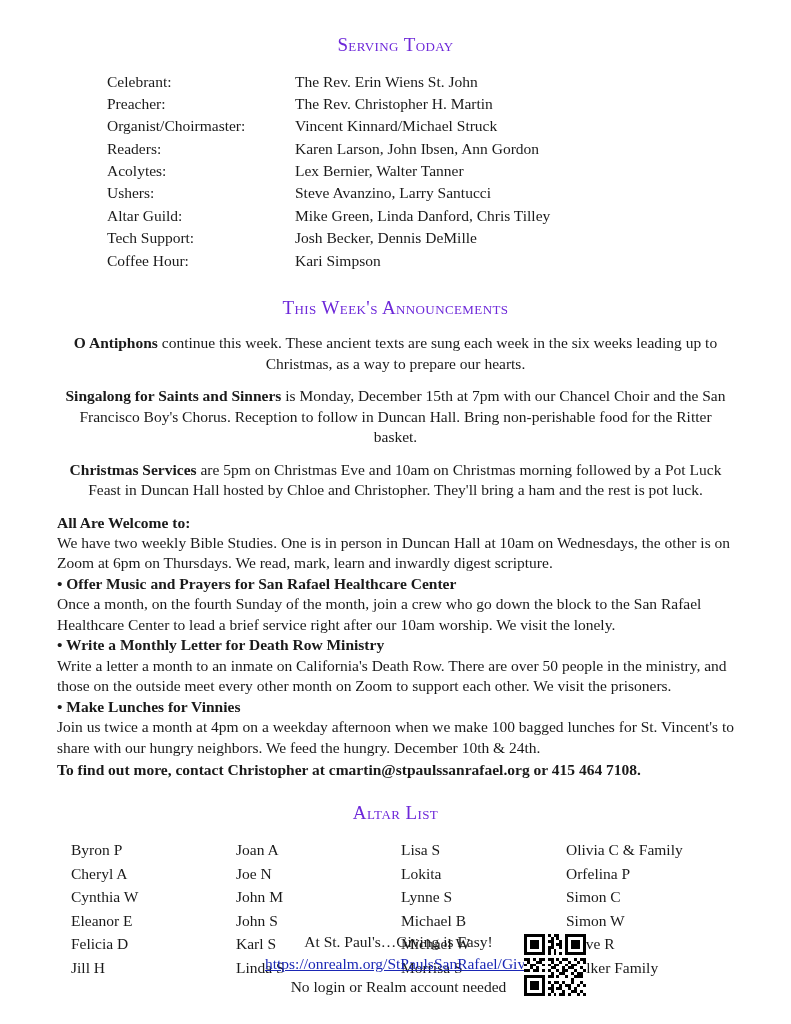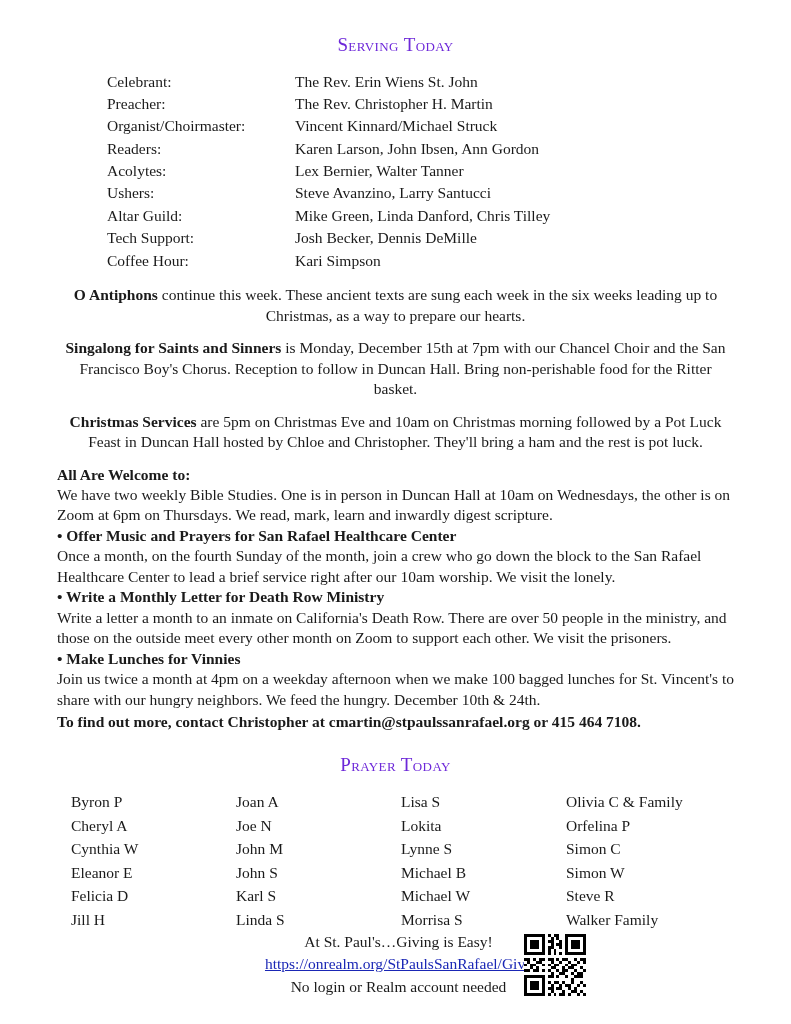--- a/index.html
+++ b/index.html
@@ -160,20 +160,21 @@
         <td class="role">Tech Support:</td>
         <td class="people">Josh Becker, Dennis DeMille</td>
       </tr>
       <tr>
         <td class="role">Coffee Hour:</td>
         <td class="people">Kari Simpson</td>
       </tr>
     </tbody>
   </table>
 
+  <div class="section-heading sh-ann">This Week's Announcements</div>
 
   <div class="ann-wrap">
 
     <p class="ann-p"><b>O Antiphons</b><span> continue this week. These ancient texts are sung each week in the six weeks leading up to Christmas, as a way to prepare our hearts.</span></p>
 
     <p class="ann-p"><b>Singalong for Saints and Sinners</b><span> is Monday, December 15th at 7pm with our Chancel Choir and the San Francisco Boy's Chorus. Reception to follow in Duncan Hall. Bring non-perishable food for the Ritter basket.</span></p>
 
     <p class="ann-p"><b>Christmas Services</b><span> are 5pm on Christmas Eve and 10am on Christmas morning followed by a Pot Luck Feast in Duncan Hall hosted by Chloe and Christopher. They'll bring a ham and the rest is pot luck.</span></p>
 
     <p class="all-welcome">All Are Welcome to:</p>
@@ -186,21 +187,21 @@
     <p class="bullet-head">• Write a Monthly Letter for Death Row Ministry</p>
     <p class="bullet-body">Write a letter a month to an inmate on California's Death Row. There are over 50 people in the ministry, and those on the outside meet every other month on Zoom to support each other. We visit the prisoners.</p>
 
     <p class="bullet-head">• Make Lunches for Vinnies</p>
     <p class="bullet-body">Join us twice a month at 4pm on a weekday afternoon when we make 100 bagged lunches for St. Vincent's to share with our hungry neighbors. We feed the hungry. December 10th &amp; 24th.</p>
 
     <p class="contact-line">To find out more, contact Christopher at cmartin@stpaulssanrafael.org or 415 464 7108.</p>
   </div>
 
   <div class="prayer-block">
-    <div class="section-heading sh-prayer">Prayer Today</div>
+    <div class="section-heading sh-prayer">Altar List</div>
 
     <table class="prayer">
       <tbody>
         <tr>
           <td>Byron P</td>
           <td>Joan A</td>
           <td>Lisa S</td>
           <td>Olivia C &amp; Family</td>
         </tr>
         <tr>

